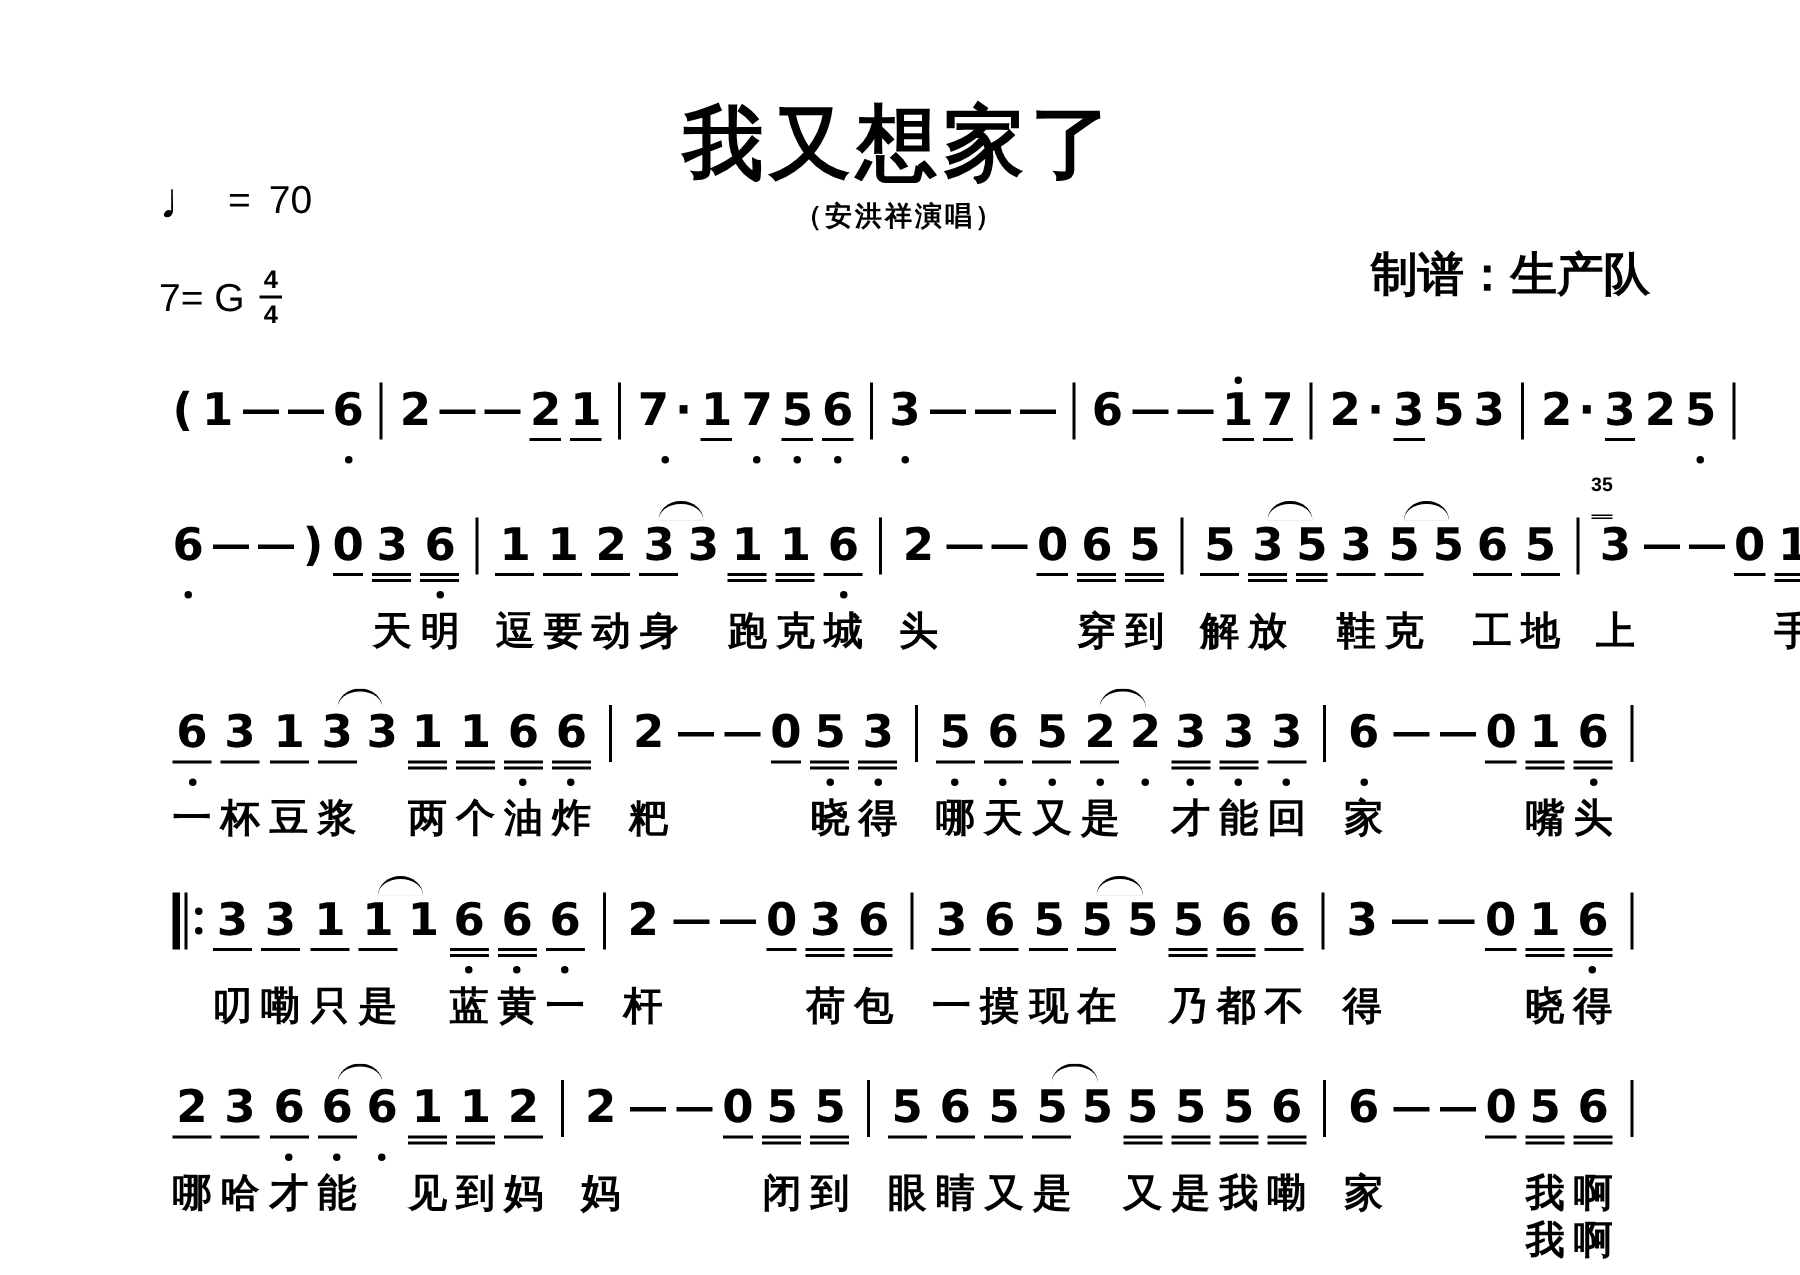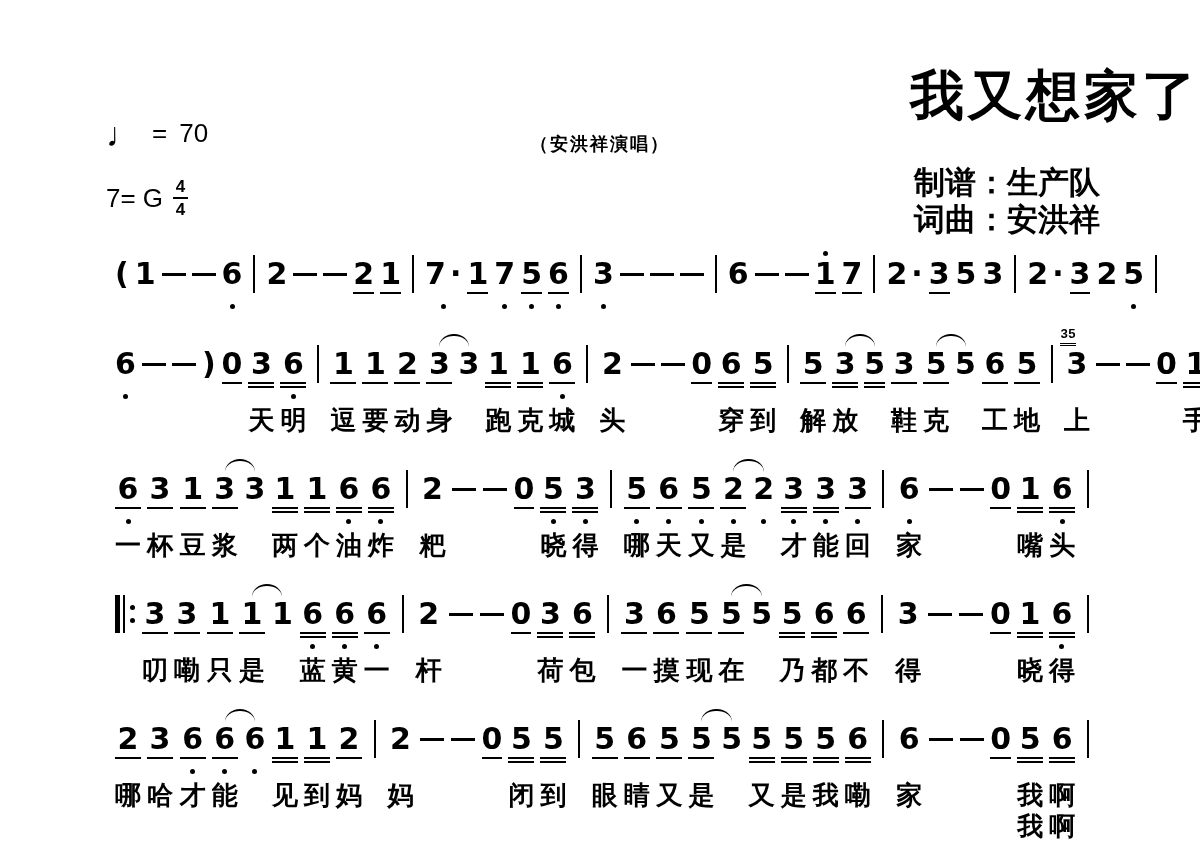--- a/index.html
+++ b/index.html
@@ -1,18 +1,18 @@
 <!DOCTYPE html>
 <html><head>
 <meta charset="utf-8">
 <style>
   html,body{margin:0;padding:0;background:#fff;}
   .page{position:relative;width:1200px;height:850px;background:#fff;color:#000;
         font-family:"Liberation Sans",sans-serif;overflow:hidden;}
-  .title{position:absolute;top:60px;left:0;width:100%;text-align:right;
+  .title{position:absolute;top:60px;left:0;width:100%;text-align:center;
          font-size:54px;font-weight:900;letter-spacing:4px;}
   .subtitle{position:absolute;top:132px;left:0;width:100%;text-align:center;
             font-size:18px;font-weight:600;letter-spacing:2px;}
   .tempo{position:absolute;left:106px;top:118px;display:flex;align-items:center;
          gap:12px;font-size:26px;}
   .tempo .notesym{font-size:34px;line-height:30px;}
   .keysig{position:absolute;left:106px;top:178px;display:flex;align-items:center;
           font-size:26px;}
   .frac{display:inline-flex;flex-direction:column;align-items:center;
         font-size:17px;font-weight:600;line-height:1;margin-left:10px;}
@@ -31,22 +31,22 @@
   .lines{height:10px;flex-direction:column;align-items:stretch;justify-content:flex-start;gap:2px;}
   .ul{height:2px;background:#000;}
   .dbb{height:10px;align-items:flex-start;padding-top:2px;}
   .dot{width:5px;height:5px;border-radius:50%;background:#000;}
   .ly{height:32px;font-size:26px;line-height:32px;white-space:nowrap;font-weight:600;}
   .ly2{height:30px;font-size:26px;line-height:30px;white-space:nowrap;font-weight:600;}
   .dashline{width:24px;height:3px;background:#000;}
   .barline{width:2px;height:38px;background:#000;}
   .aug{font-size:30px;font-weight:bold;margin-left:4px;}
   .grace{font-size:13px;line-height:14px;font-weight:600;border-bottom:3px double #000;
-         padding-bottom:1px;transform:translateX(-9px);
-         font-family:Liberation Mono, monospace;}
+         padding-bottom:13px;transform:translateX(-9px);
+         font-family:Liberation Sans, sans-serif;}
   .slur{position:absolute;top:4px;height:11px;border-top:2.5px solid #000;
         border-radius:50% 50% 0 0/100% 100% 0 0;}
   .rpt{display:flex;align-items:center;height:38px;}
   .rthick{width:5px;height:38px;background:#000;margin-right:3px;}
   .rthin{width:2px;height:38px;background:#000;margin-right:5px;}
   .rdots{display:flex;flex-direction:column;gap:8px;}
   .rdot{width:5px;height:5px;border-radius:50%;background:#000;}
 </style>
 </head>
 <body>
@@ -65,21 +65,20 @@
     <span>7= G</span>
     <span class="frac">
       <span>4</span>
       <span class="fl"></span>
       <span>4</span>
     </span>
   </div>
 
   <div class="credits">
     <div>制谱：生产队</div>
-    <div>词曲：安洪祥</div>
   </div>
 
   <div class="score">
       <div class="system" style="top: 240px;">
         <div class="mrow">
           <div class="grp">
             <div class="tok">
               <div class="band top"></div>
               <div class="band dg">
                 <div class="dgt">(</div>

